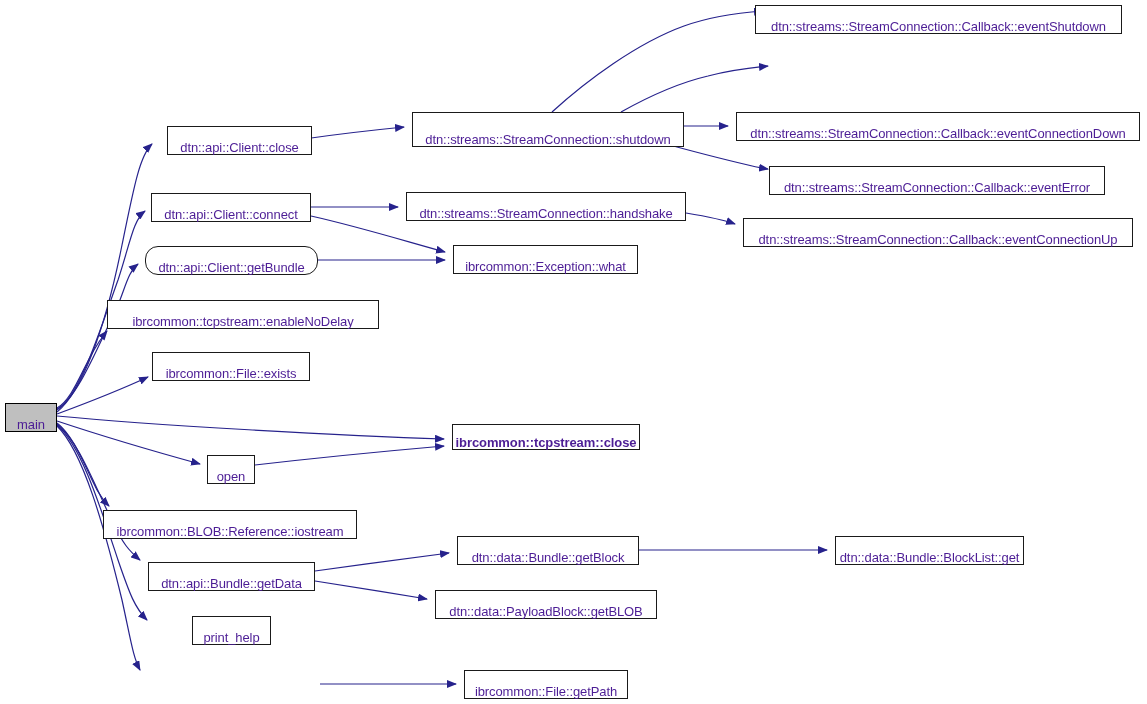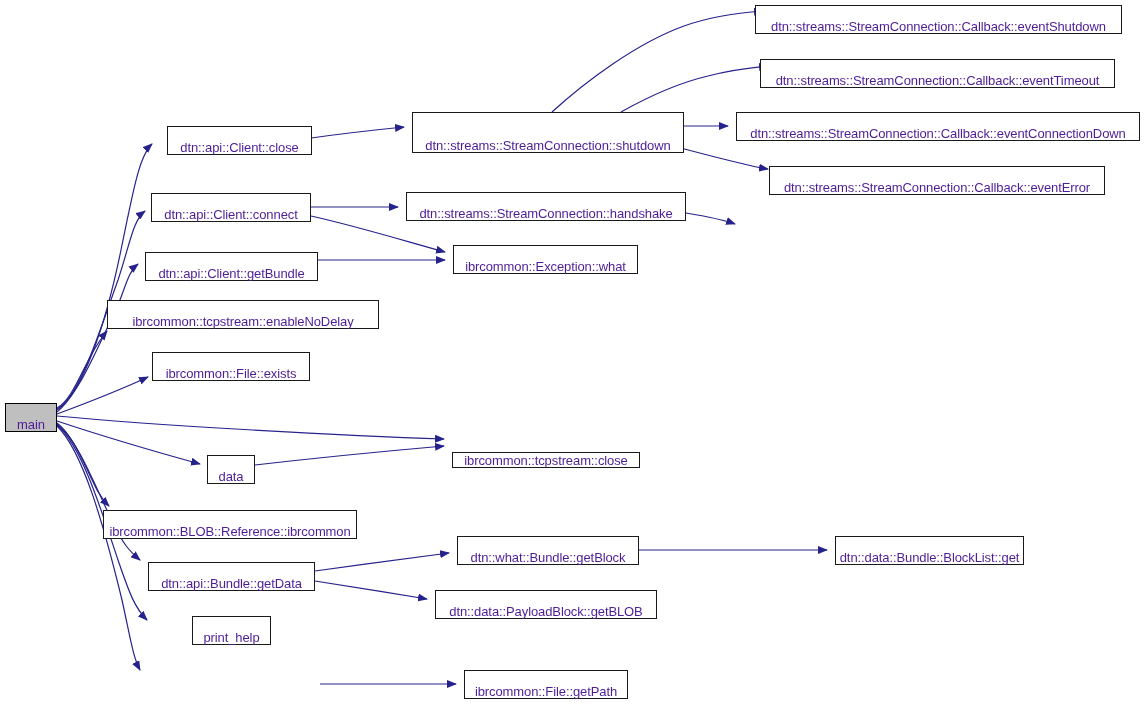--- a/index.html
+++ b/index.html
@@ -96,72 +96,72 @@
   <div id="node-layer">
       <div class="graph-node root-node" style="left: 5px; top: 403px; width: 52px; height: 29px;">
         <span class="node-label">main</span>
       </div>
       <div class="graph-node" style="left: 159px; top: 126px; width: 145px; height: 29px; margin-left: 8px;">
         <span class="node-label">dtn::api::Client::close</span>
       </div>
       <div class="graph-node" style="left: 151px; top: 193px; width: 160px; height: 29px;">
         <span class="node-label">dtn::api::Client::connect</span>
       </div>
-      <div class="graph-node" style="left: 145px; top: 252px; width: 173px; height: 29px;">
+      <div class="graph-node" style="left: 145px; top: 246px; width: 173px; height: 29px; border-radius: 13px;">
         <span class="node-label">dtn::api::Client::getBundle</span>
       </div>
       <div class="graph-node" style="left: 107px; top: 300px; width: 272px; height: 29px;">
         <span class="node-label">ibrcommon::tcpstream::enableNoDelay</span>
       </div>
       <div class="graph-node" style="left: 152px; top: 352px; width: 158px; height: 29px;">
         <span class="node-label">ibrcommon::File::exists</span>
       </div>
       <div class="graph-node" style="left: 207px; top: 455px; width: 48px; height: 29px;">
-        <span class="node-label">data</span>
+        <span class="node-label">open</span>
       </div>
       <div class="graph-node" style="left: 103px; top: 510px; width: 254px; height: 29px;">
-        <span class="node-label">ibrcommon::BLOB::Reference::ibrcommon</span>
+        <span class="node-label">ibrcommon::BLOB::Reference::iostream</span>
       </div>
       <div class="graph-node" style="left: 148px; top: 562px; width: 167px; height: 29px;">
         <span class="node-label">dtn::api::Bundle::getData</span>
       </div>
       <div class="graph-node" style="left: 192px; top: 616px; width: 79px; height: 29px;">
         <span class="node-label">print_help</span>
       </div>
-      <div class="graph-node" style="left: 412px; top: 112px; width: 272px; height: 41px;">
+      <div class="graph-node" style="left: 412px; top: 112px; width: 272px; height: 35px;">
         <span class="node-label">dtn::streams::StreamConnection::shutdown</span>
       </div>
       <div class="graph-node" style="left: 406px; top: 192px; width: 280px; height: 29px;">
         <span class="node-label">dtn::streams::StreamConnection::handshake</span>
       </div>
       <div class="graph-node" style="left: 453px; top: 245px; width: 185px; height: 29px;">
         <span class="node-label">ibrcommon::Exception::what</span>
       </div>
-      <div class="graph-node" style="left: 452px; top: 452px; width: 188px; height: 16px;">
+      <div class="graph-node" style="left: 452px; top: 424px; width: 188px; height: 26px; font-weight: bold;">
         <span class="node-label">ibrcommon::tcpstream::close</span>
       </div>
       <div class="graph-node" style="left: 457px; top: 536px; width: 182px; height: 29px;">
-        <span class="node-label">dtn::what::Bundle::getBlock</span>
+        <span class="node-label">dtn::data::Bundle::getBlock</span>
       </div>
       <div class="graph-node" style="left: 435px; top: 590px; width: 222px; height: 29px;">
         <span class="node-label">dtn::data::PayloadBlock::getBLOB</span>
       </div>
       <div class="graph-node" style="left: 464px; top: 670px; width: 164px; height: 29px;">
         <span class="node-label">ibrcommon::File::getPath</span>
       </div>
       <div class="graph-node" style="left: 755px; top: 5px; width: 367px; height: 29px;">
         <span class="node-label">dtn::streams::StreamConnection::Callback::eventShutdown</span>
       </div>
-      <div class="graph-node" style="left: 760px; top: 59px; width: 355px; height: 29px;">
-        <span class="node-label">dtn::streams::StreamConnection::Callback::eventTimeout</span>
-      </div>
       <div class="graph-node" style="left: 736px; top: 112px; width: 404px; height: 29px;">
         <span class="node-label">dtn::streams::StreamConnection::Callback::eventConnectionDown</span>
       </div>
       <div class="graph-node" style="left: 769px; top: 166px; width: 336px; height: 29px;">
         <span class="node-label">dtn::streams::StreamConnection::Callback::eventError</span>
+      </div>
+      <div class="graph-node" style="left: 743px; top: 218px; width: 390px; height: 29px;">
+        <span class="node-label">dtn::streams::StreamConnection::Callback::eventConnectionUp</span>
       </div>
       <div class="graph-node" style="left: 835px; top: 536px; width: 189px; height: 29px;">
         <span class="node-label">dtn::data::Bundle::BlockList::get</span>
       </div>
     </div>
 
 </div>
 
 </body></html>

